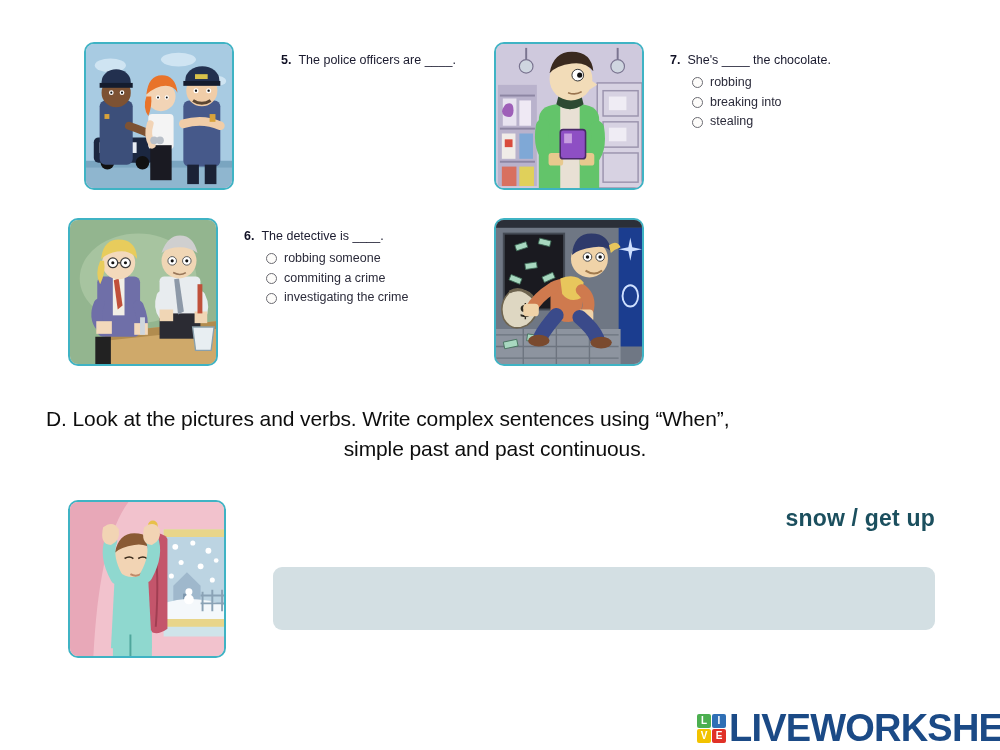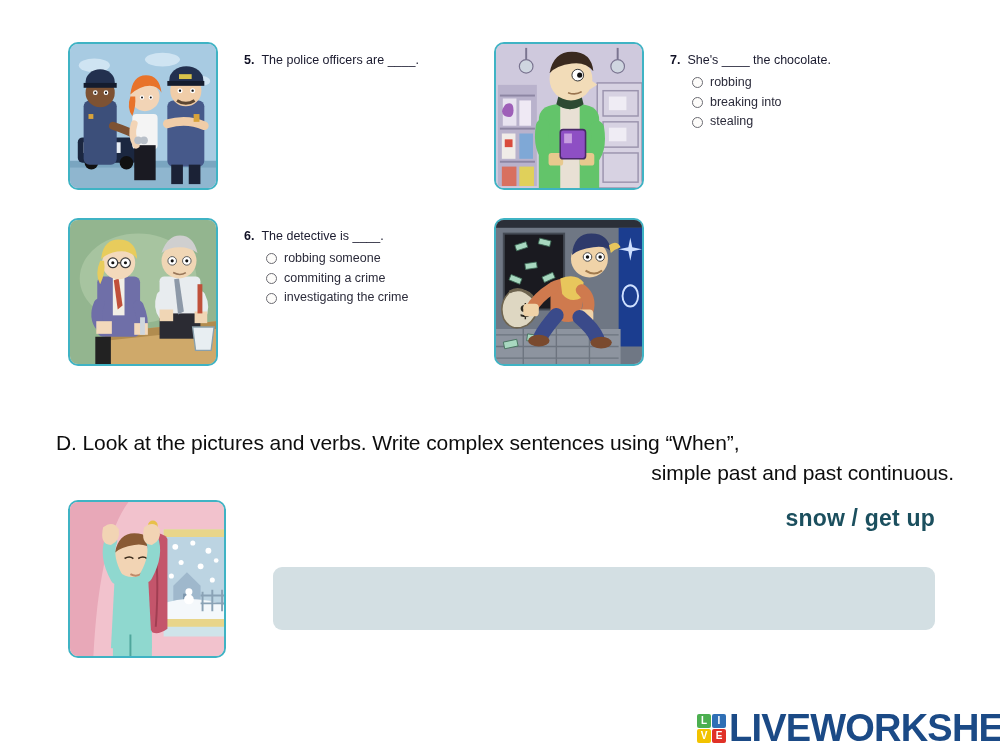--- a/index.html
+++ b/index.html
@@ -51,31 +51,30 @@
     border: 1.4px solid #6b6b72;
     border-radius: 50%;
     background: #fdfcfa;
     margin-right: 7px;
     flex: 0 0 auto;
   }
 
   
   #instr {
     position: absolute;
-    left: 56px; top: 404px;
+    left: 46px; top: 404px;
     width: 898px;
     font-size: 21px;
     line-height: 1.42;
     color: #0d0d0d;
     text-align: justify;
     font-stretch: condensed;
     letter-spacing: -0.1px;
-    margin-top: 24px;
-  }
-  #instr .lastline { text-align: right; }
+  }
+  #instr .lastline { text-align: center; }
 
   
   #verbprompt {
     position: absolute;
     left: 273px; top: 505px;
     width: 662px;
     text-align: right;
     font-size: 23px;
     font-weight: bold;
     color: #1b4f5e;
@@ -125,21 +124,21 @@
     color: #1b4a86;
     letter-spacing: -0.8px;
     line-height: 1;
   }
 </style>
 </head>
 <body>
 
 <div id="page">
 
-  <div class="qblock" style="left:68px; top:42px;">
+  <div class="qblock" style="left:84px; top:42px;gap:21px;">
     <div class="pic">
       <svg viewBox="0 0 150 148" preserveAspectRatio="none">
         <rect x="0" y="0" width="150" height="148" fill="#a8cbe2"></rect>
         <ellipse cx="25" cy="22" rx="16" ry="7" fill="#cfe4f2"></ellipse>
         <ellipse cx="95" cy="16" rx="18" ry="7" fill="#cfe4f2"></ellipse>
         <ellipse cx="130" cy="38" rx="14" ry="6" fill="#cfe4f2"></ellipse>
         <rect x="0" y="126" width="150" height="22" fill="#8fb6cf"></rect>
         <rect x="0" y="120" width="150" height="7" fill="#7aa5c0"></rect>
 
         <rect x="8" y="96" width="62" height="26" rx="5" fill="#1b2740"></rect>

